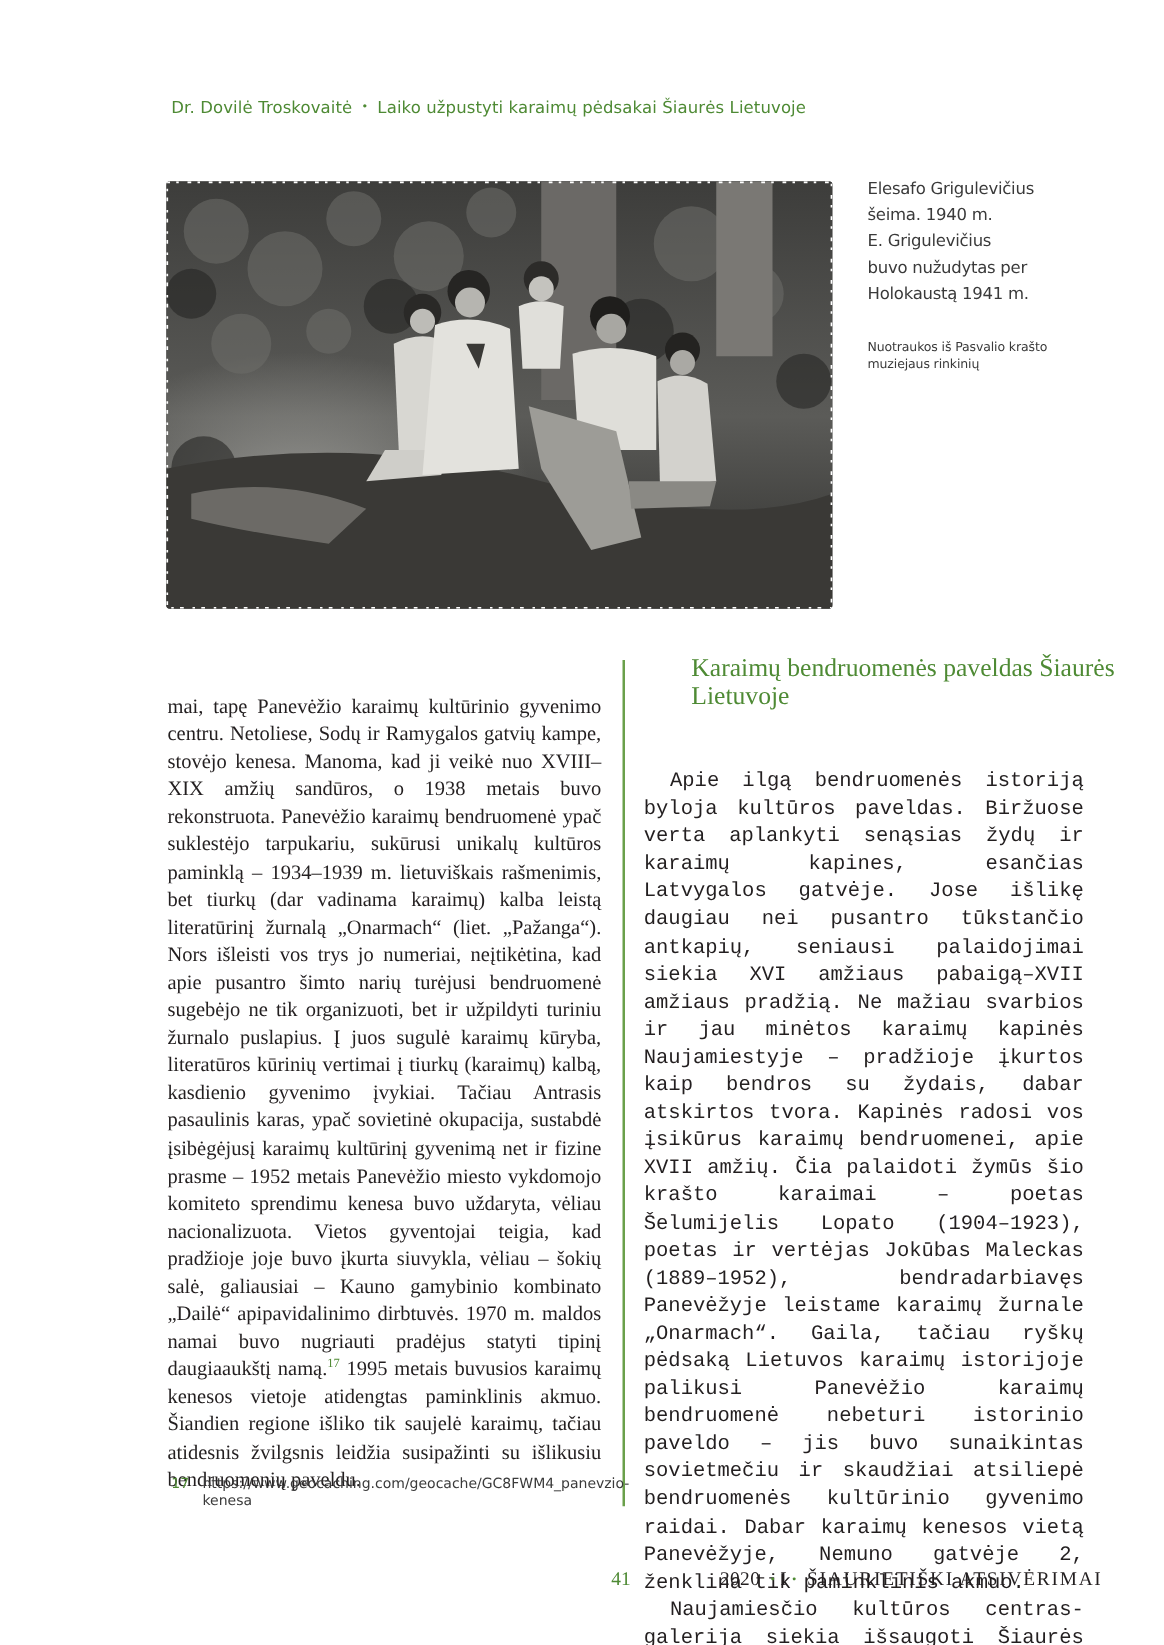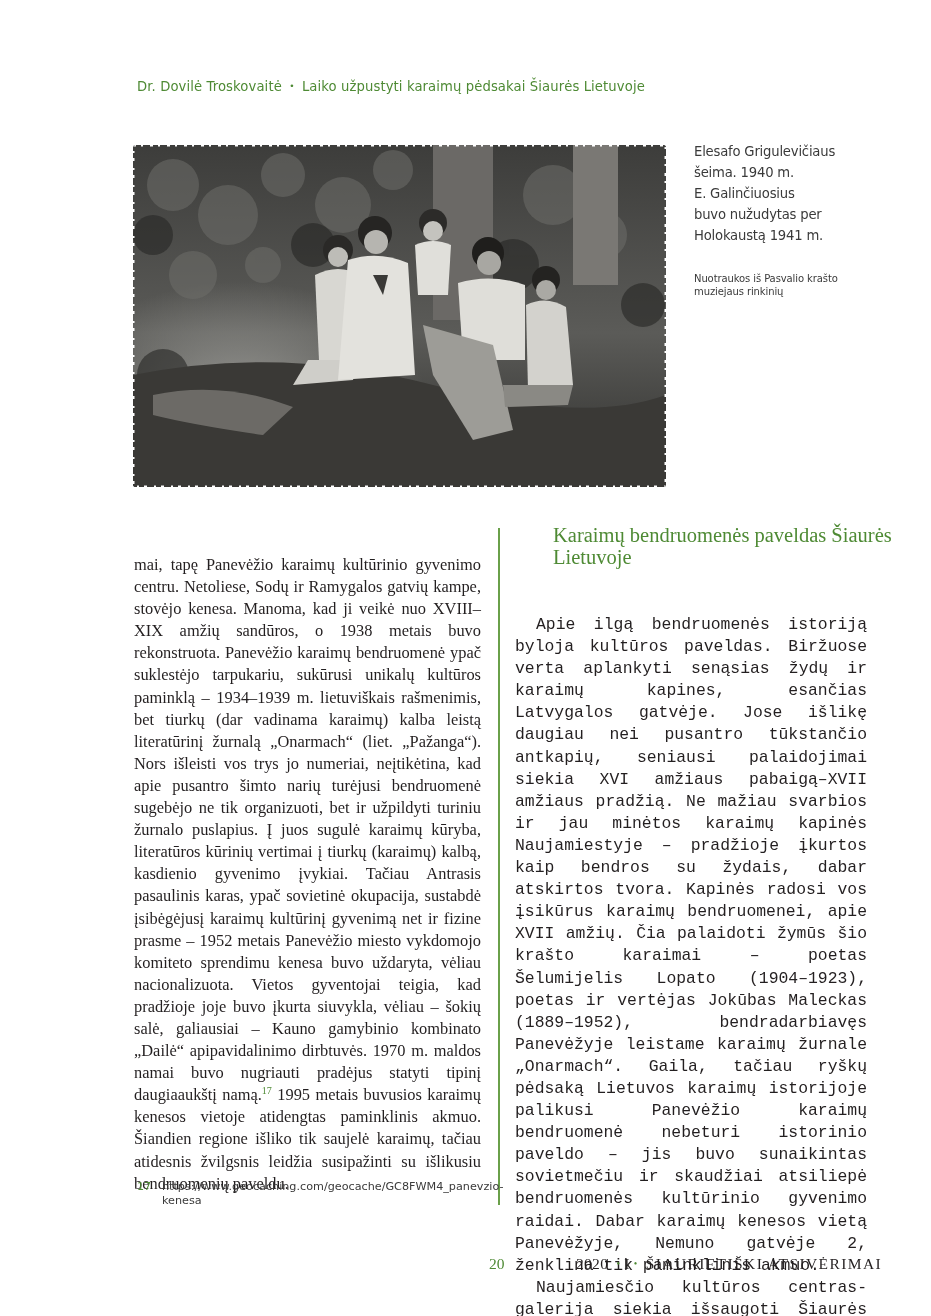--- a/index.html
+++ b/index.html
@@ -110,23 +110,23 @@
       <circle cx="413" cy="145" r="10" fill="#aaa9a4"></circle>
       <path d="M393 160 Q413 150 433 162 L440 240 L395 245 Z" fill="#d3d2cd"></path>
       <path d="M370 240 L440 240 L435 260 L372 262 Z" fill="#8a8984"></path>
     </g>
 
     <rect x="0" y="0" width="533" height="342" fill="none" stroke="#ffffff" stroke-width="3" stroke-dasharray="3 5 2 7"></rect>
   </svg>
 </div>
 
 <div class="caption">
-  <div>Elesafo Grigulevičiaus</div>
+  <div>Elesafo Grigulevičius</div>
   <div>šeima. 1940 m.</div>
-  <div>E. Galinčiuosius</div>
+  <div>E. Grigulevičius</div>
   <div>buvo nužudytas per</div>
   <div>Holokaustą 1941 m.</div>
 </div>
 <div class="caption-source">
   <div>Nuotraukos iš Pasvalio krašto</div>
   <div>muziejaus rinkinių</div>
 </div>
 
 <div class="col col-left">
   <p><span>mai, tapę Panevėžio karaimų kultūrinio gyvenimo centru. Netoliese, Sodų ir Ramygalos gatvių kampe, stovėjo kenesa. Manoma, kad ji veikė nuo XVIII–XIX amžių sandūros, o 1938 metais buvo rekonstruota. Panevėžio karaimų bendruomenė ypač suklestėjo tarpukariu, sukūrusi unikalų kultūros paminklą – 1934–1939 m. lietuviškais rašmenimis, bet tiurkų (dar vadinama karaimų) kalba leistą literatūrinį žurnalą „Onarmach“ (liet. „Pažanga“). Nors išleisti vos trys jo numeriai, neįtikėtina, kad apie pusantro šimto narių turėjusi bendruomenė sugebėjo ne tik organizuoti, bet ir užpildyti turiniu žurnalo puslapius. Į juos sugulė karaimų kūryba, literatūros kūrinių vertimai į tiurkų (karaimų) kalbą, kasdienio gyvenimo įvykiai. Tačiau Antrasis pasaulinis karas, ypač sovietinė okupacija, sustabdė įsibėgėjusį karaimų kultūrinį gyvenimą net ir fizine prasme – 1952 metais Panevėžio miesto vykdomojo komiteto sprendimu kenesa buvo uždaryta, vėliau nacionalizuota. Vietos gyventojai teigia, kad pradžioje joje buvo įkurta siuvykla, vėliau – šokių salė, galiausiai – Kauno gamybinio kombinato „Dailė“ apipavidalinimo dirbtuvės. 1970 m. maldos namai buvo nugriauti pradėjus statyti tipinį daugiaaukštį namą.</span><sup class="fn-ref">17</sup><span> 1995 metais buvusios karaimų kenesos vietoje atidengtas paminklinis akmuo. Šiandien regione išliko tik saujelė karaimų, tačiau atidesnis žvilgsnis leidžia susipažinti su išlikusiu bendruomenių paveldu.</span></p>
@@ -139,18 +139,18 @@
 <div class="col col-right">
   <p>Apie ilgą bendruomenės istoriją byloja kultūros paveldas. Biržuose verta aplankyti senąsias žydų ir karaimų kapines, esančias Latvygalos gatvėje. Jose išlikę daugiau nei pusantro tūkstančio antkapių, seniausi palaidojimai siekia XVI amžiaus pabaigą–XVII amžiaus pradžią. Ne mažiau svarbios ir jau minėtos karaimų kapinės Naujamiestyje – pradžioje įkurtos kaip bendros su žydais, dabar atskirtos tvora. Kapinės radosi vos įsikūrus karaimų bendruomenei, apie XVII amžių. Čia palaidoti žymūs šio krašto karaimai – poetas Šelumijelis Lopato (1904–1923), poetas ir vertėjas Jokūbas Maleckas (1889–1952), bendradarbiavęs Panevėžyje leistame karaimų žurnale „Onarmach“. Gaila, tačiau ryškų pėdsaką Lietuvos karaimų istorijoje palikusi Panevėžio karaimų bendruomenė nebeturi istorinio paveldo – jis buvo sunaikintas sovietmečiu ir skaudžiai atsiliepė bendruomenės kultūrinio gyvenimo raidai. Dabar karaimų kenesos vietą Panevėžyje, Nemuno gatvėje 2, ženklina tik paminklinis akmuo.</p>
   <p><span>Naujamiesčio kultūros centras-galerija siekia išsaugoti Šiaurės Lietuvos karaimų bendruomenės istoriją ir paveldą, tad kviečia visus prisidėti rengiant tam skirtą ekspoziciją. Galinčiuosius pasidalyti dokumentais, laiškais, nuotraukomis, daiktais ir / ar jų kopijomis prašome kreiptis el. paštu </span><span class="email">dovile.troskovaite@gmail.com</span><span class="endmark"></span></p>
 </div>
 
 <div class="footnote">
   <span class="fn-num">17</span>
   <span class="fn-text">https://www.geocaching.com/geocache/GC8FWM4_panevzio-kenesa</span>
 </div>
 
-<div class="folio">20</div>
+<div class="folio">41</div>
 <div class="journal">
   <span>2020</span>
   <span class="dot">•</span><span>I</span><span class="dot">•</span>
   <span class="jname">ŠIAURIETIŠKI ATSIVĖRIMAI</span>
 </div>
 
 </body></html>

